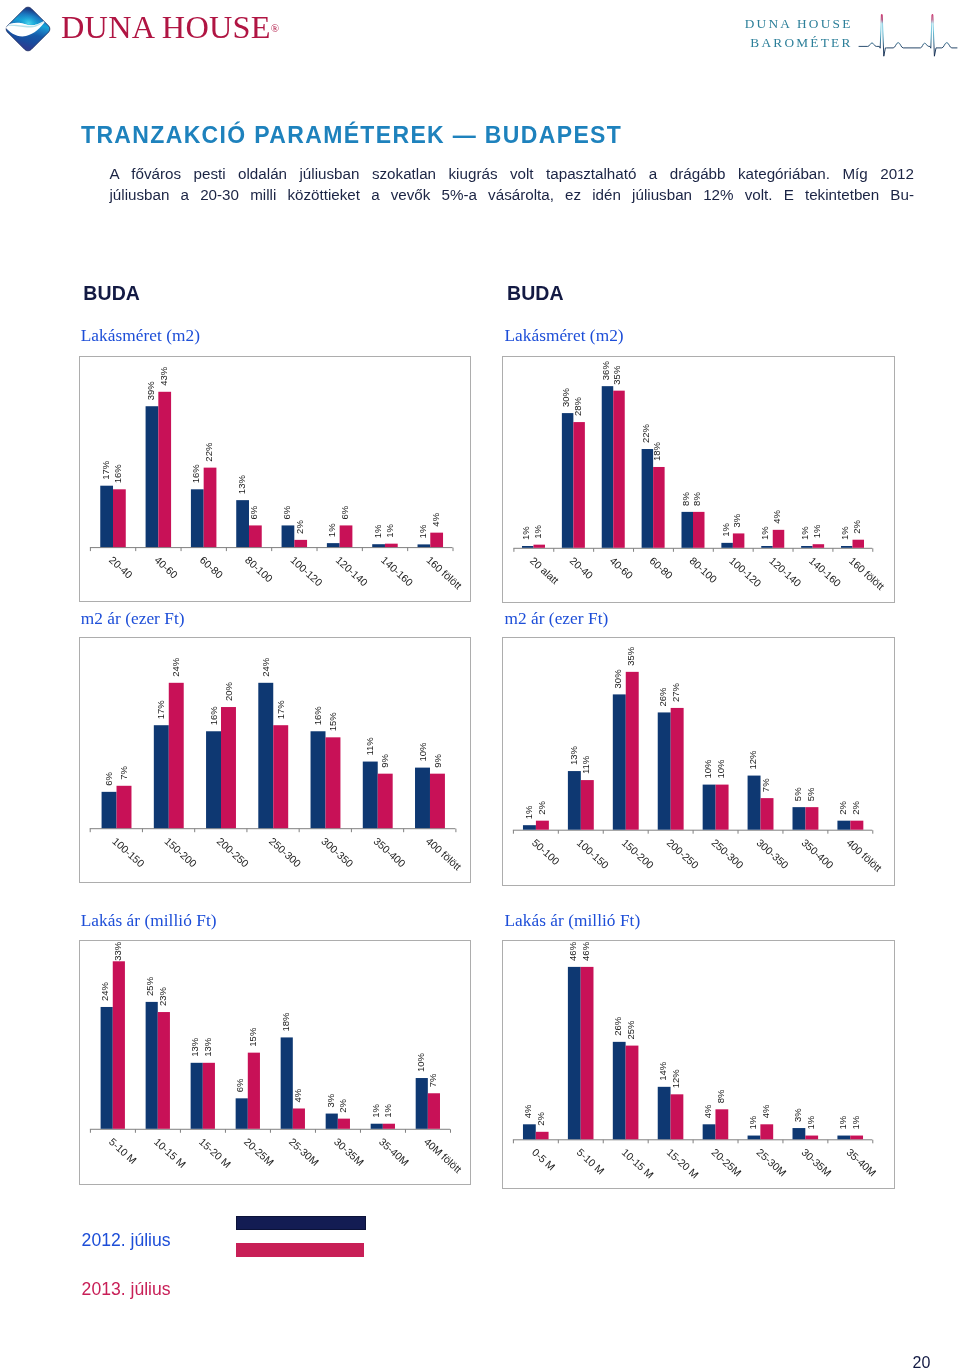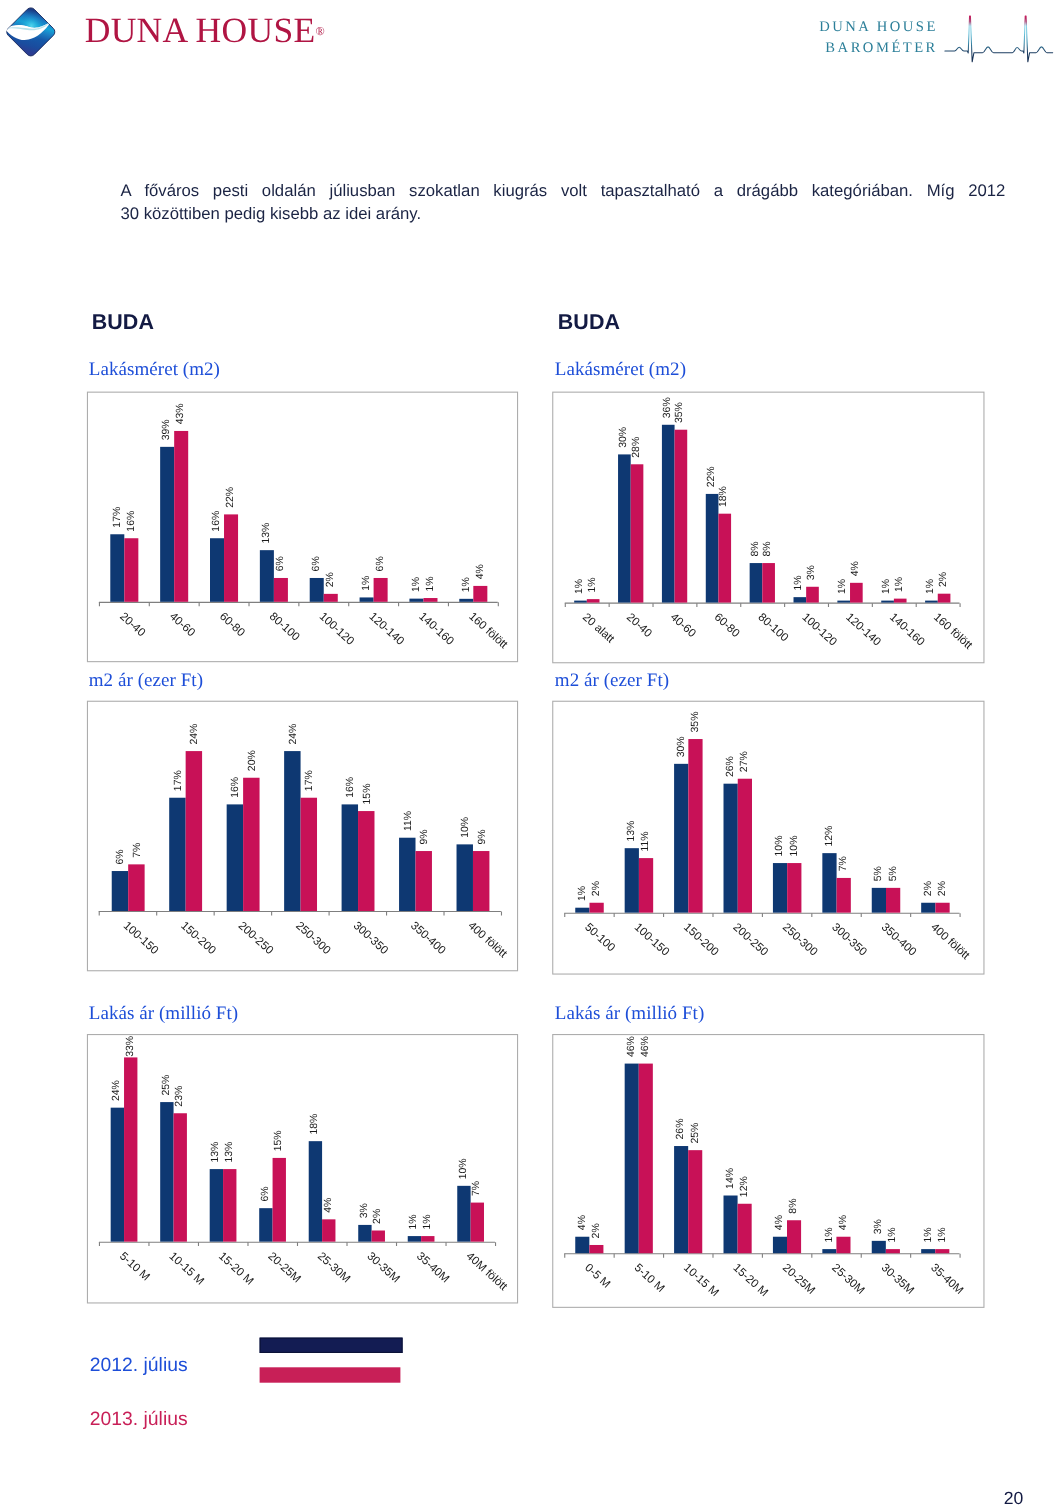--- a/index.html
+++ b/index.html
@@ -2,21 +2,21 @@
 <html><head>
 <meta charset="utf-8">
 <style>
   html,body{margin:0;padding:0;}
   body{width:960px;height:1371px;background:#ffffff;
        font-family:"DejaVu Sans","Liberation Sans",sans-serif;position:relative;overflow:hidden;}
   .page{position:absolute;left:0;top:0;width:960px;height:1371px;}
 
   
   #logo-mark{position:absolute;left:2px;top:3px;width:52px;height:52px;}
-  #logo-word{position:absolute;left:61px;top:10.5px;white-space:nowrap;margin-left:16px;}
+  #logo-word{position:absolute;left:61px;top:10.5px;white-space:nowrap;}
   #logo-word .lw{font-family:"Liberation Serif",serif;color:#b01543;
        font-variant:small-caps;font-size:32.3px;letter-spacing:0.25px;line-height:1;}
   #logo-word .reg{font-size:11px;vertical-align:super;color:#b01543;
        font-family:"Liberation Serif",serif;letter-spacing:0;}
   #barometer{position:absolute;left:735px;top:8px;width:225px;height:52px;}
   #barometer .bt{position:absolute;left:0;width:117.6px;text-align:right;white-space:nowrap;
        font-family:"Liberation Serif",serif;color:#2c7f99;font-size:13.3px;letter-spacing:2.25px;}
   #bt1{top:7.6px;}
   #bt2{top:26.8px;}
   #ecg{position:absolute;left:118px;top:0px;width:107px;height:52px;}
@@ -112,23 +112,24 @@
             <stop offset="0.62" stop-color="#6fc5dd"></stop>
             <stop offset="0.78" stop-color="#8fd4e6"></stop>
             <stop offset="0.88" stop-color="#a63a6e"></stop>
             <stop offset="1" stop-color="#c61e5e"></stop>
           </linearGradient>
         </defs>
         <path d="M6 38.4 L14.8 38.4 C16.7 38.4 17.3 34.9 19.0 34.9 C20.7 34.9 21.3 38.4 23.3 38.4 L26.4 38.4 L27.2 40.2 L28.4 6.6 L29.2 6.6 L30.8 48.2 L32.4 39.9 L33.4 39.9 L40.2 39.9 C42.4 39.9 43.1 34.6 45.2 34.6 C47.3 34.6 48.0 39.9 50.2 39.9 L67.4 39.9 C69.3 39.9 69.9 35.2 71.6 35.2 C73.3 35.2 73.9 38.4 75.8 38.4 L77.0 38.4 L77.8 40.2 L79.0 6.6 L79.8 6.6 L81.4 48.2 L83.0 39.9 L84.0 39.9 L88.8 39.9 C91.0 39.9 91.7 34.6 93.8 34.6 C95.9 34.6 96.6 39.9 98.8 39.9 L104.0 39.9" fill="none" stroke="url(#ecgrad)" stroke-width="0.95" stroke-linecap="round" stroke-linejoin="round"></path>
       </svg>
   </div>
 
+  <div id="headline">TRANZAKCIÓ PARAMÉTEREK — BUDAPEST</div>
   <div id="intro">
     <div class="iline">A főváros pesti oldalán júliusban szokatlan kiugrás volt tapasztalható a drágább kategóriában. Míg 2012</div>
-    <div class="iline last">30 közöttiben pedig kisebb az idei arány.</div>
+    <div class="iline">júliusban a 20-30 milli közöttieket a vevők 5%-a vásárolta, ez idén júliusban 12% volt. E tekintetben Bu-</div>
   </div>
 
   <div id="charts">
       <div class="sect-label" style="left: 83.3px; top: 284px;">BUDA</div>
       <div class="sect-label" style="left: 507px; top: 284px;">BUDA</div>
       <div class="chart-title" style="left: 80.7px; top: 327px;">Lakásméret (m2)</div>
       <div class="chart-box" style="left: 78.5px; top: 355.5px; width: 392.5px; height: 246px;">
         <svg class="plot" viewBox="0 0 390.5 244" width="390.5" height="244">
           <line x1="9.9" y1="190.6" x2="372.5" y2="190.6" stroke="#7f7f7f" stroke-width="1"></line>
           <line x1="10.4" y1="190.6" x2="10.4" y2="194.1" stroke="#7f7f7f" stroke-width="1"></line>

